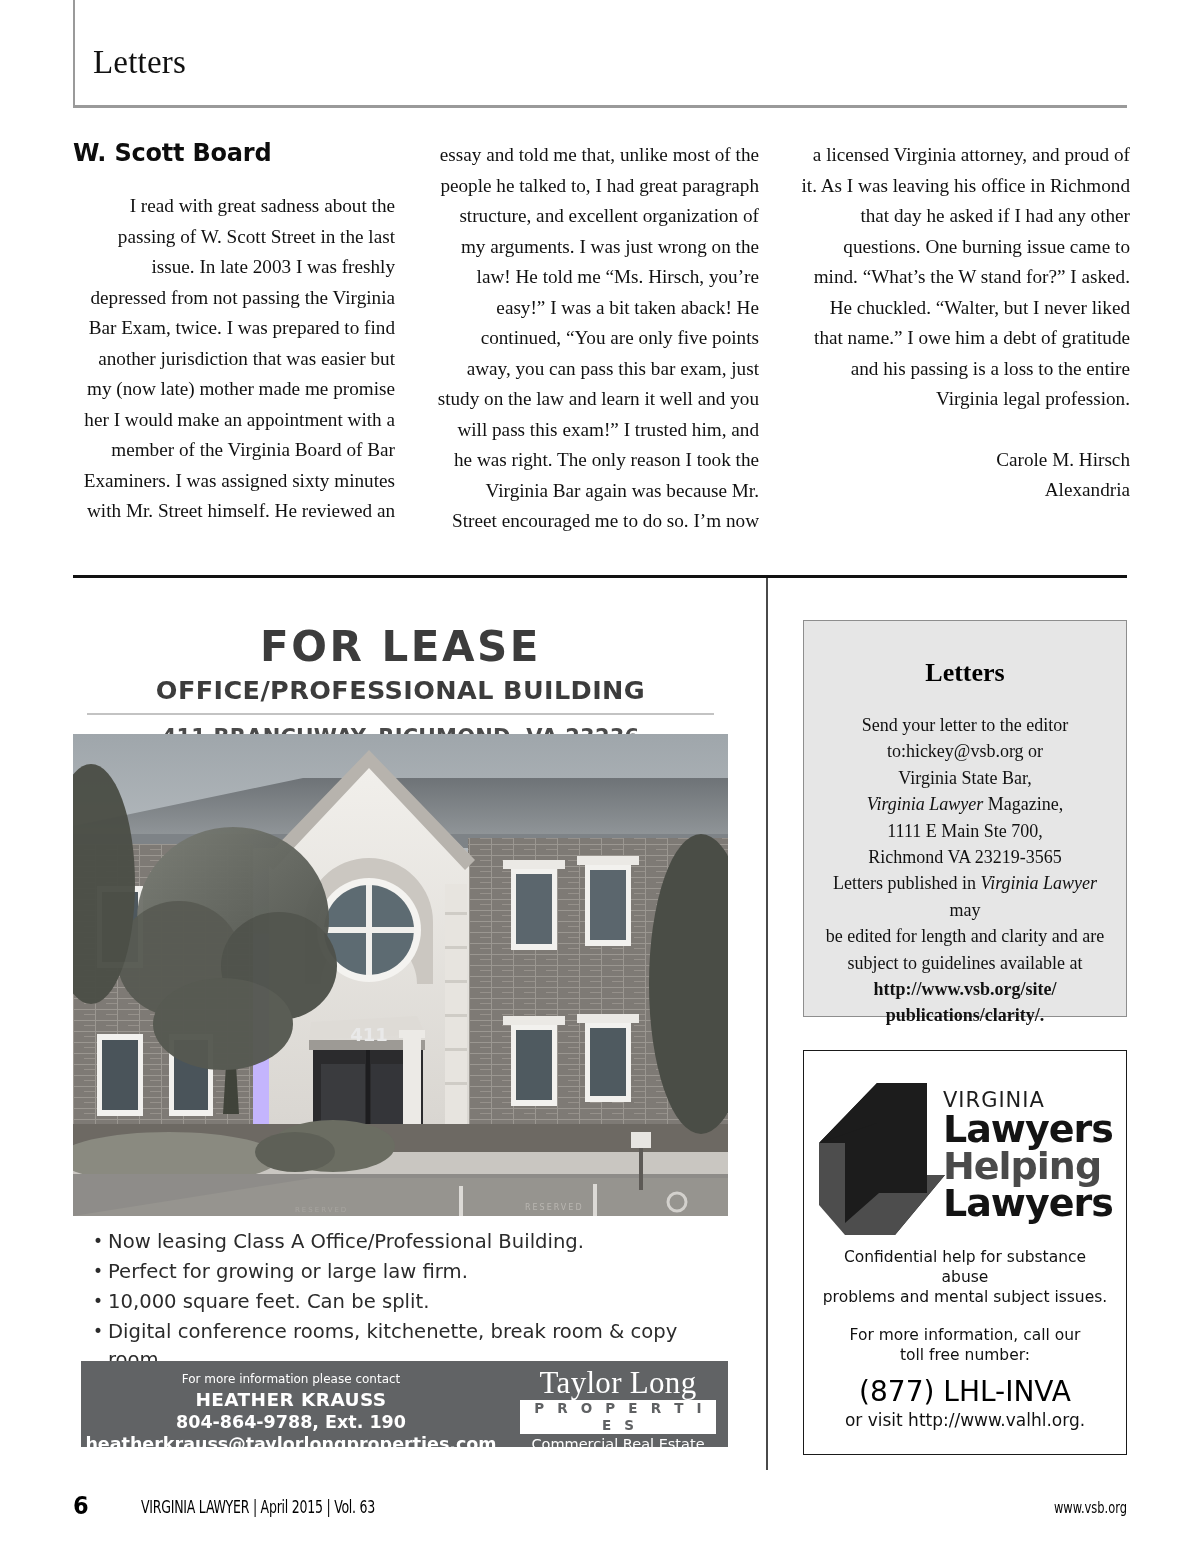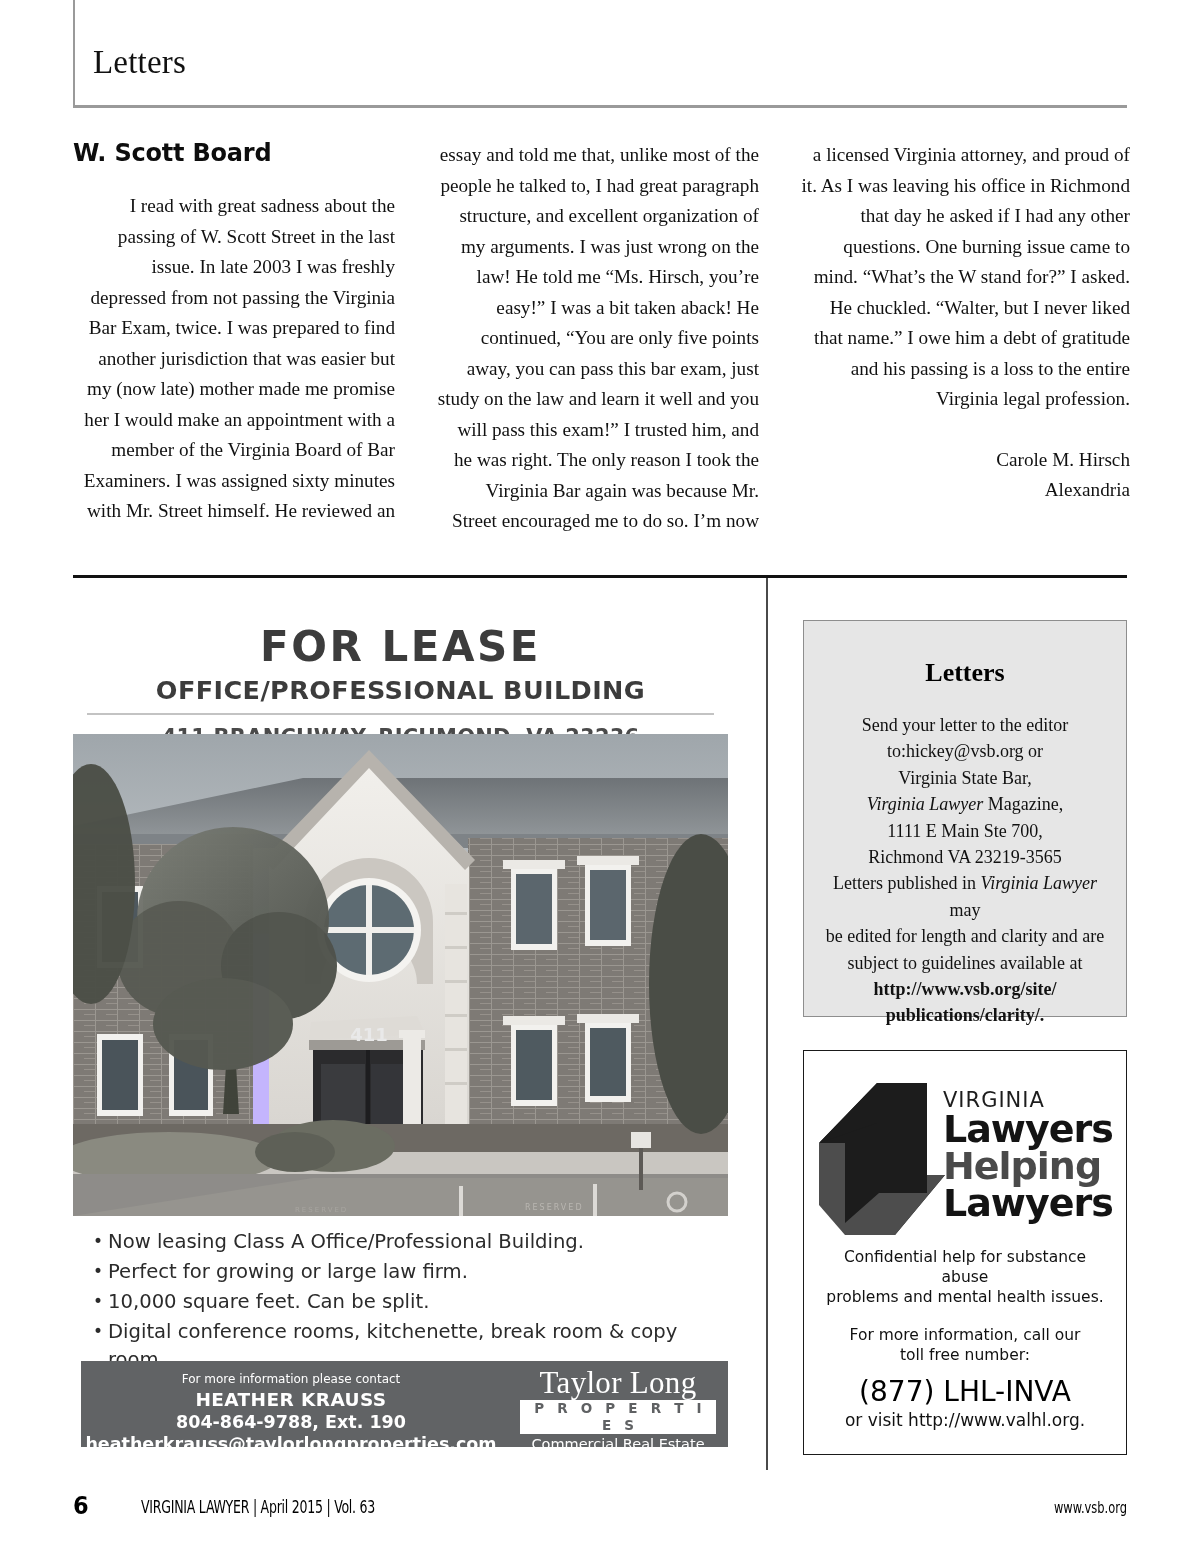--- a/index.html
+++ b/index.html
@@ -405,21 +405,21 @@
       </svg>
       <div class="lhl-words">
         <div class="lw-va">VIRGINIA</div>
         <div class="lw-1">Lawyers</div>
         <div class="lw-2">Helping</div>
         <div class="lw-3">Lawyers</div>
       </div>
     </div>
     <div class="lhl-text">
       <div>Confidential help for substance abuse</div>
-      <div>problems and mental health issues.</div>
+      <div>problems and mental subject issues.</div>
       <div class="lhl-gap"></div>
       <div>For more information, call our</div>
       <div>toll free number:</div>
     </div>
     <div class="lhl-phone">(877) LHL-INVA</div>
     <div class="lhl-visit">or visit http://www.valhl.org.</div>
   </div>
 
   <div class="footer">
     <div class="pg-num">6</div>

